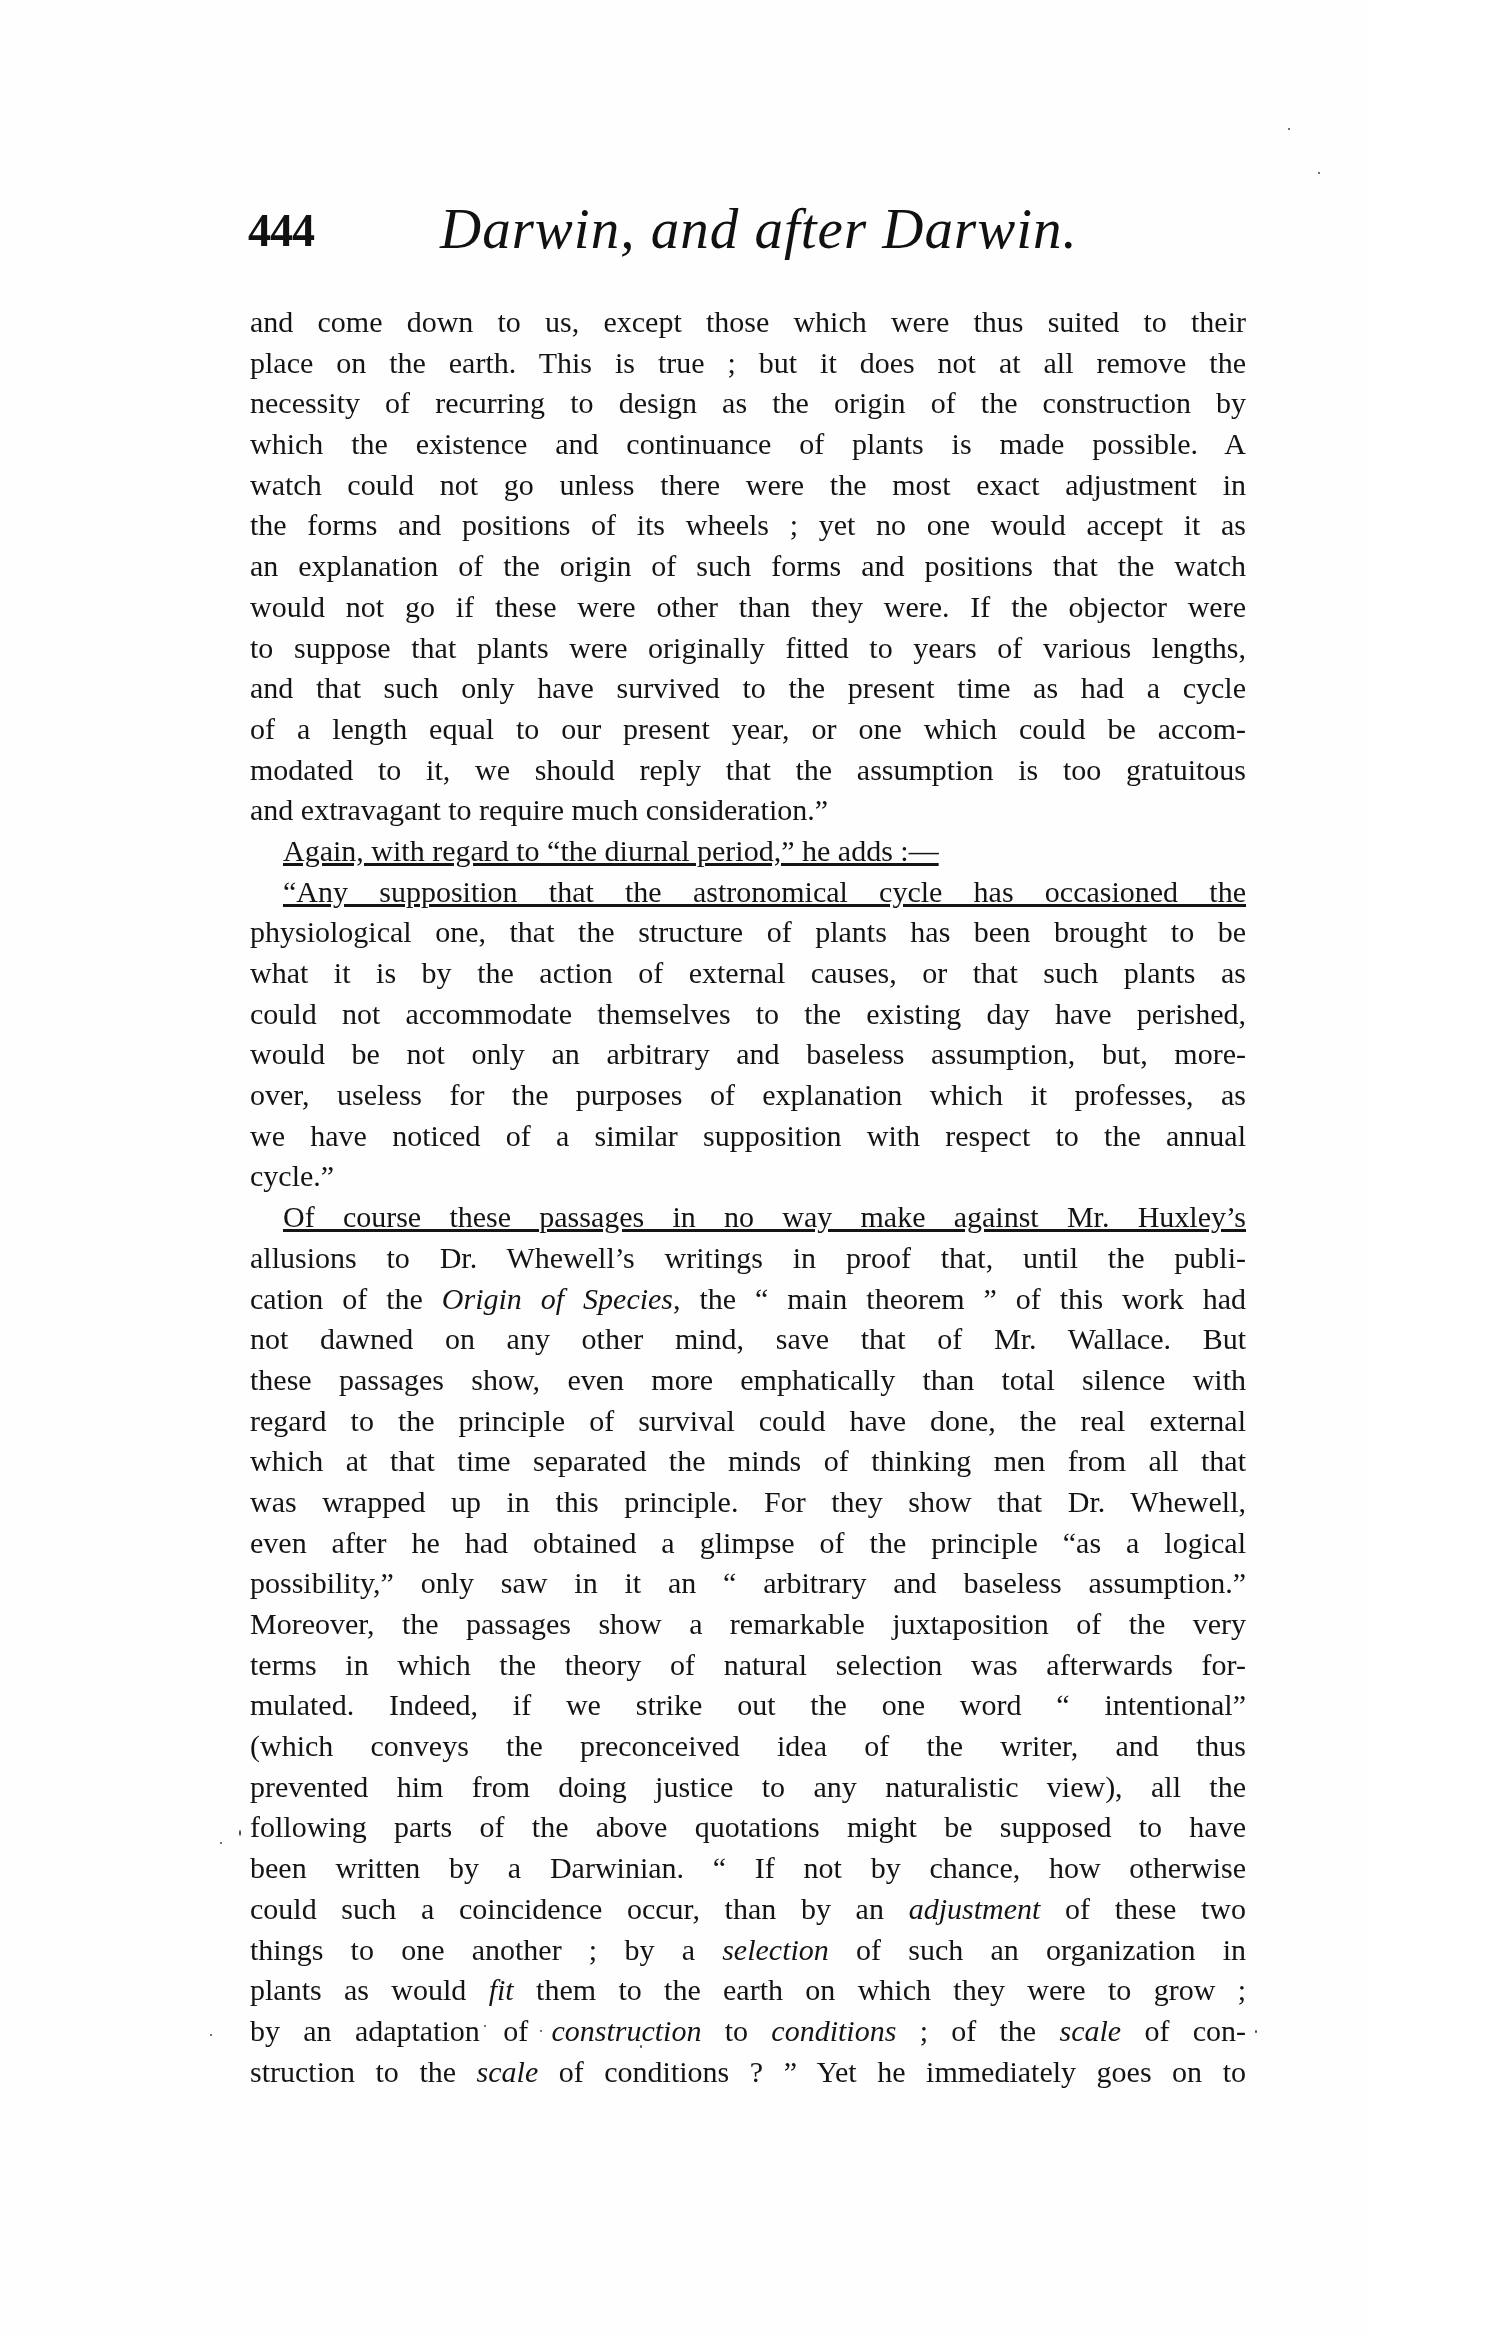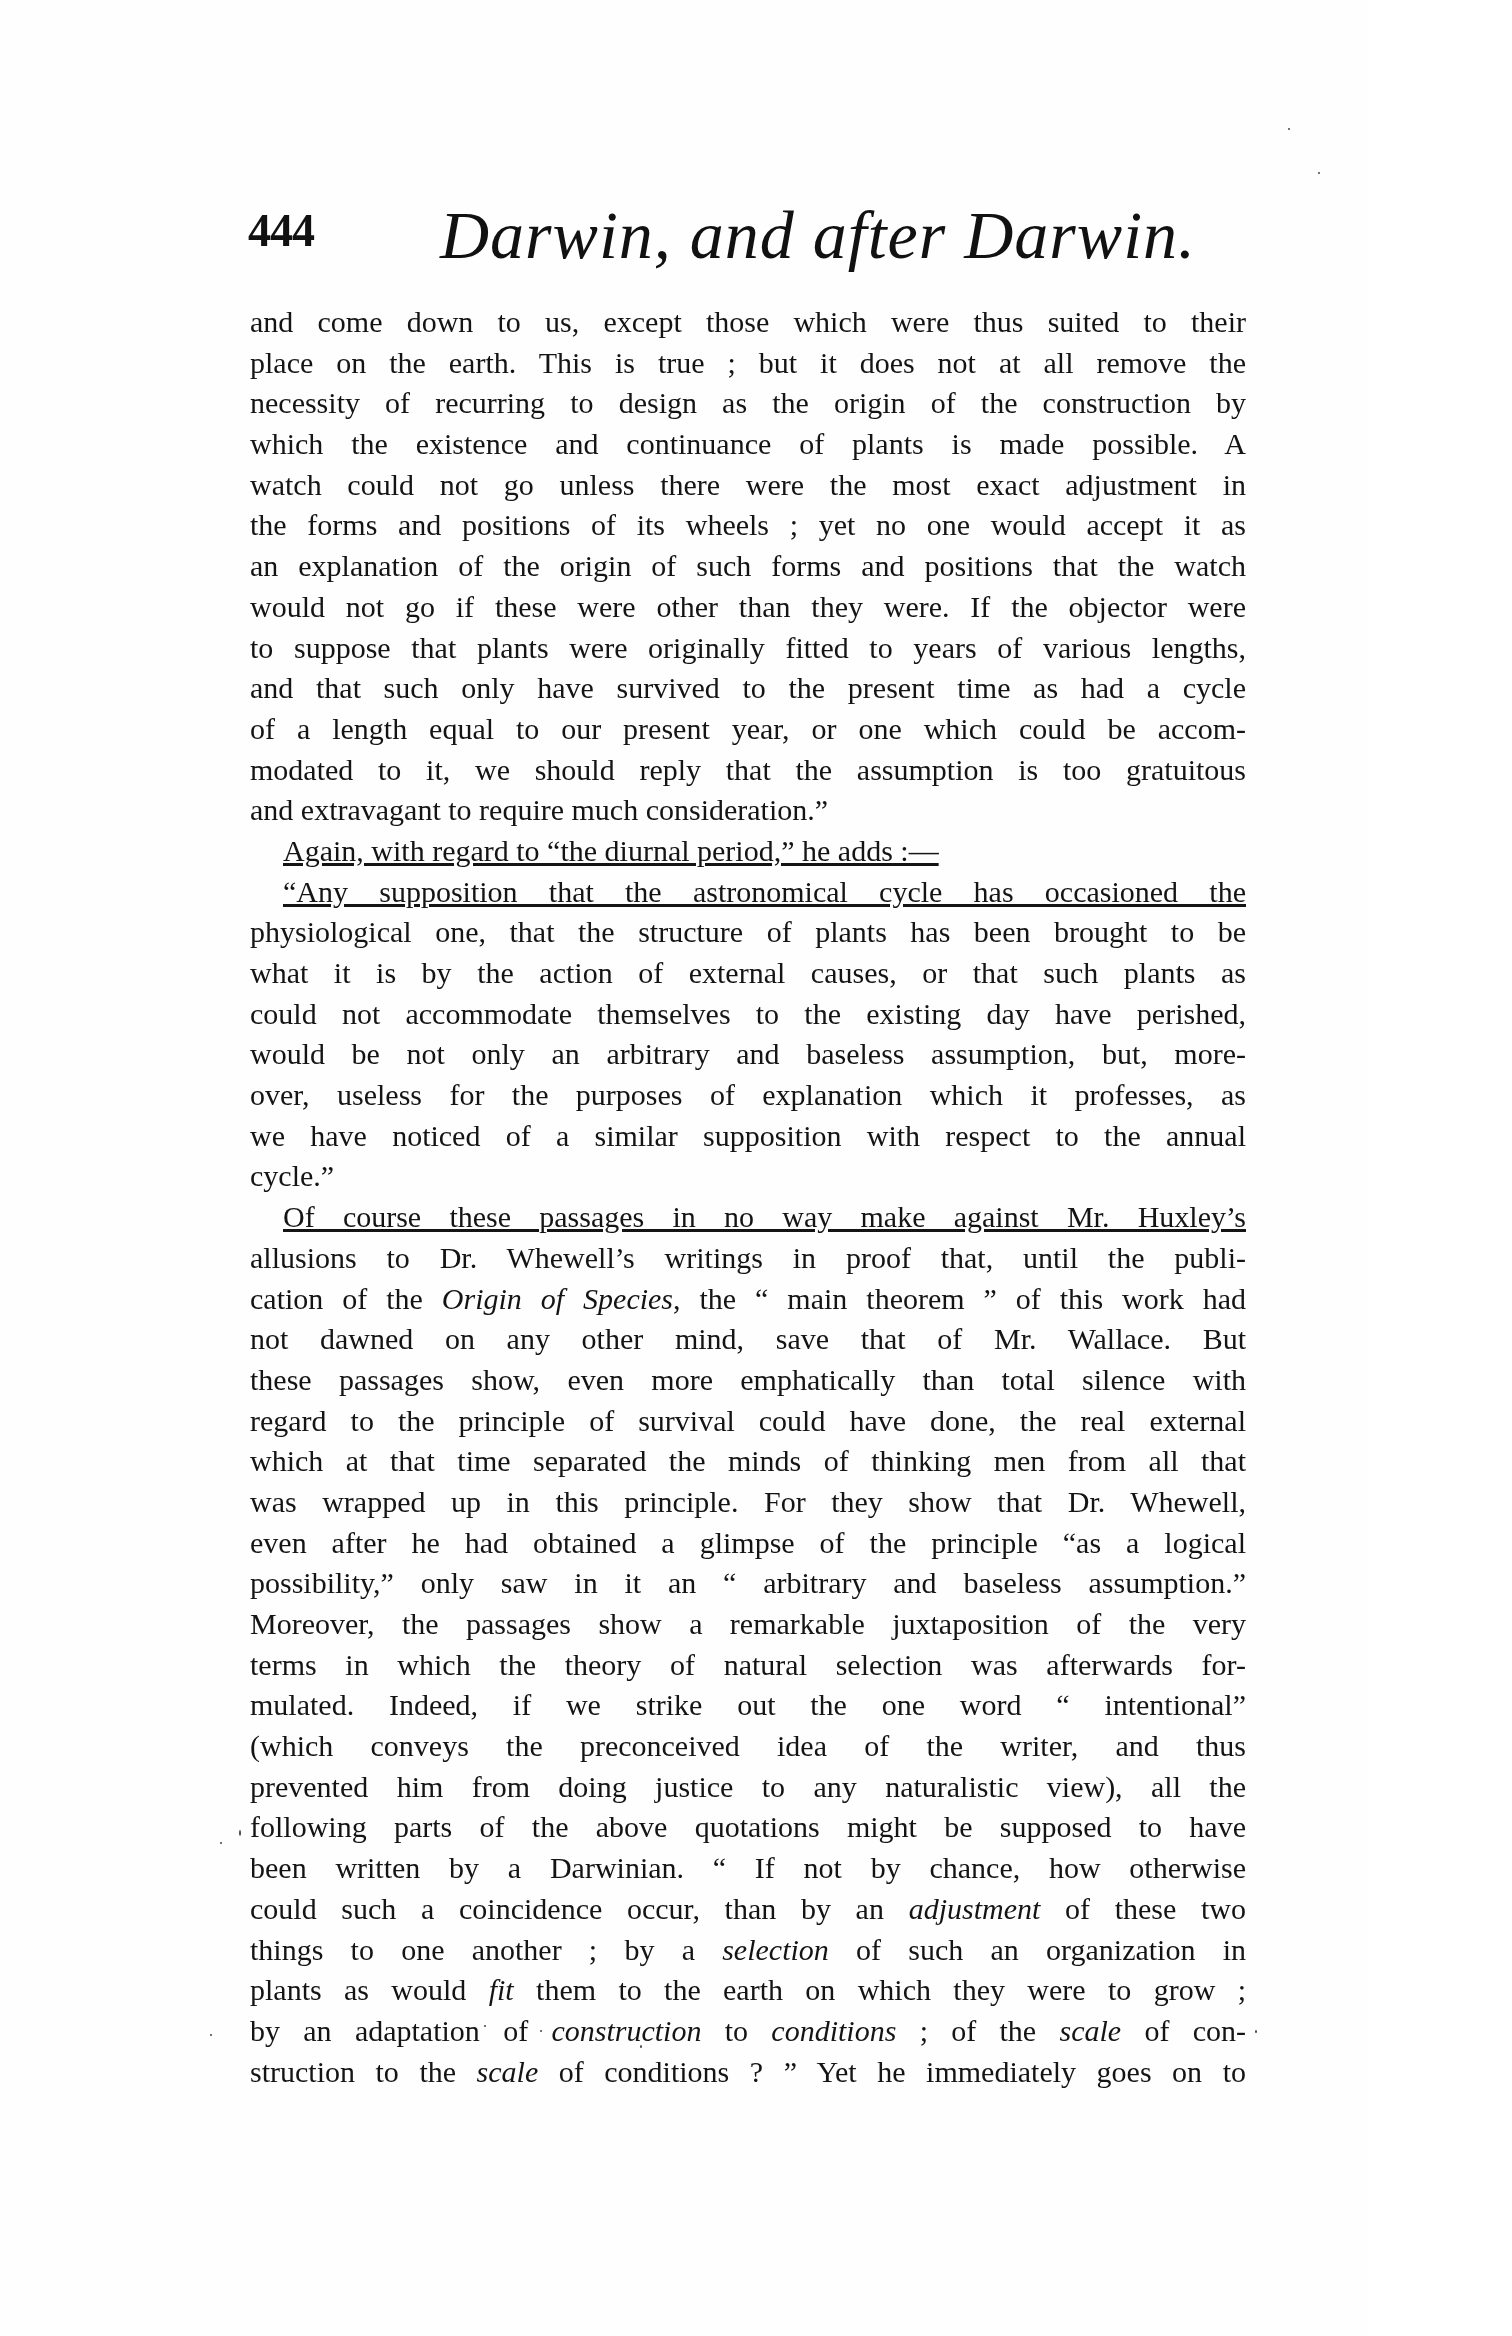--- a/index.html
+++ b/index.html
@@ -1,20 +1,20 @@
 <!DOCTYPE html>
 <html><head>
 <meta charset="utf-8">
 <style>
   html, body { margin: 0; padding: 0; background: #ffffff; }
   body { width: 1512px; height: 2336px; position: relative; overflow: hidden; color: #111111; }
   .page { position: absolute; left: 0; top: 0; width: 1368px; height: 2336px; background: #fefefe; }
   .running-head { position: absolute; left: 248px; top: 196px; width: 1000px; height: 70px; }
   .page-number { position: absolute; left: 0; top: 8px; font-family: "Liberation Serif", serif; font-size: 46px; font-weight: bold; letter-spacing: -1px; color: #111; }
-  .running-title { position: absolute; left: 192px; top: 0; font-family: "Liberation Serif", serif; font-style: italic; font-size: 68px; letter-spacing: 1px; color: #111; white-space: nowrap; }
+  .running-title { position: absolute; left: 192px; top: 0; font-family: "Liberation Serif", serif; font-style: italic; font-size: 57px; letter-spacing: 1px; color: #111; white-space: nowrap; }
   .body-text { position: absolute; left: 250px; top: 302px; width: 996px; font-family: "Liberation Serif", serif; font-size: 30px; line-height: 40.7px; color: #141414; }
   .line { display: block; height: 40.7px; white-space: nowrap; text-align: justify; text-align-last: justify; overflow: visible; }
   .line.last { text-align-last: left; }
   .line.indent { padding-left: 33px; text-decoration: underline; }
   .it { font-style: italic; margin-top: 28px; }
   .speck { position: absolute; background: #444; border-radius: 50%; }
 </style>
 </head>
 <body>
 

